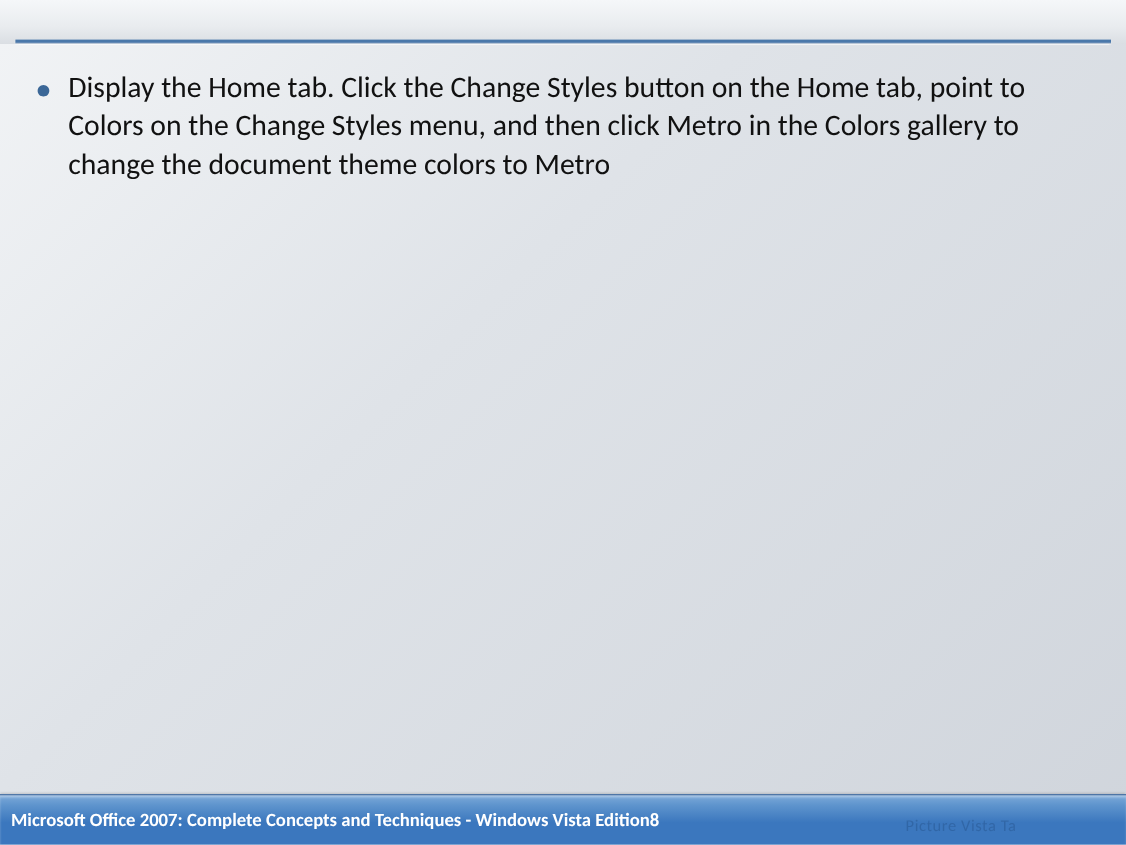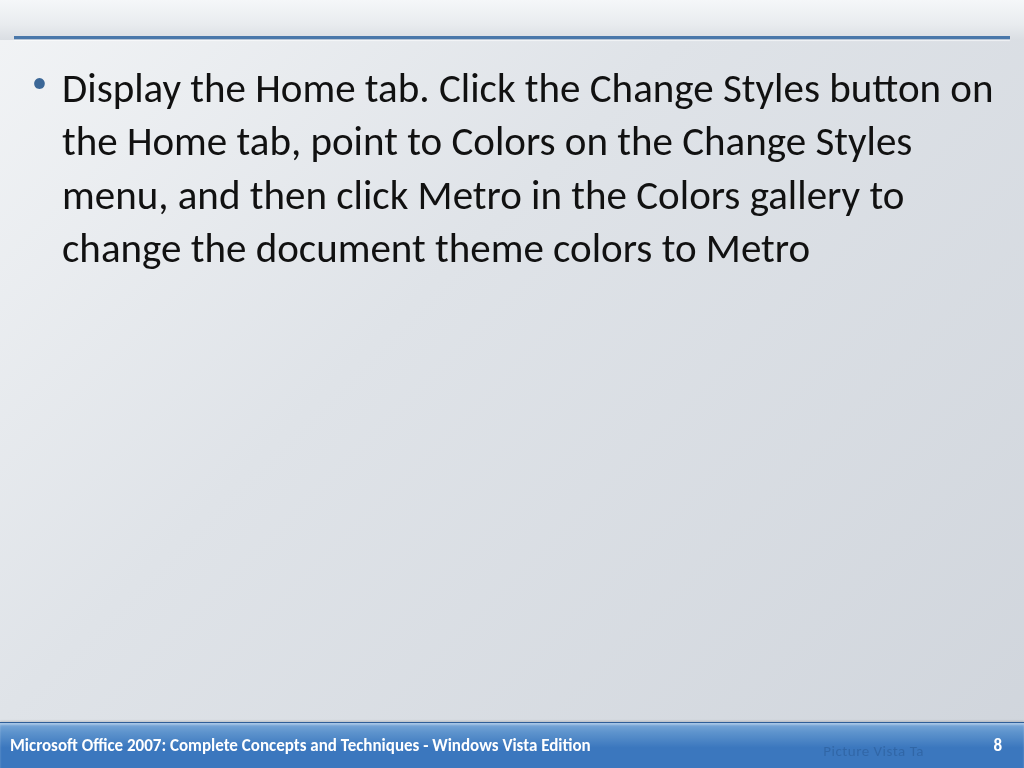--- a/index.html
+++ b/index.html
@@ -39,21 +39,21 @@
   .body-area {
     padding: 22px 26px 0 26px;
   }
   ul.bullets {
     margin: 0;
     padding: 0 0 0 30px;
     list-style: none;
   }
   ul.bullets li {
     position: relative;
-    font-size: 41px;
+    font-size: 27px;
     line-height: 1.30;
     color: #111;
     margin-bottom: 14px;
     padding-left: 6px;
   }
   ul.bullets li::before {
     content: "•";
     position: absolute;
     left: -24px;
     top: 0;
@@ -65,21 +65,20 @@
     position: absolute;
     left: 0;
     right: 0;
     bottom: 0;
     height: 46px;
     background: linear-gradient(180deg, #7ca9d9 0%, #5e94cd 20%, #3b77be 55%, #3b77be 100%);
     border-top: 1px solid #2f5e98;
     box-shadow: inset 0 2px 2px rgba(255,255,255,0.35), 0 -1px 2px rgba(0,0,0,0.15);
     display: flex;
     align-items: center;
-    justify-content: space-between;
     padding: 0 22px 0 10px;
     box-sizing: border-box;
     color: #fff;
     font-weight: 700;
     font-size: 17px;
   }
   .footer-bar .ghost {
     position: absolute;
     right: 100px;
     bottom: 8px;

